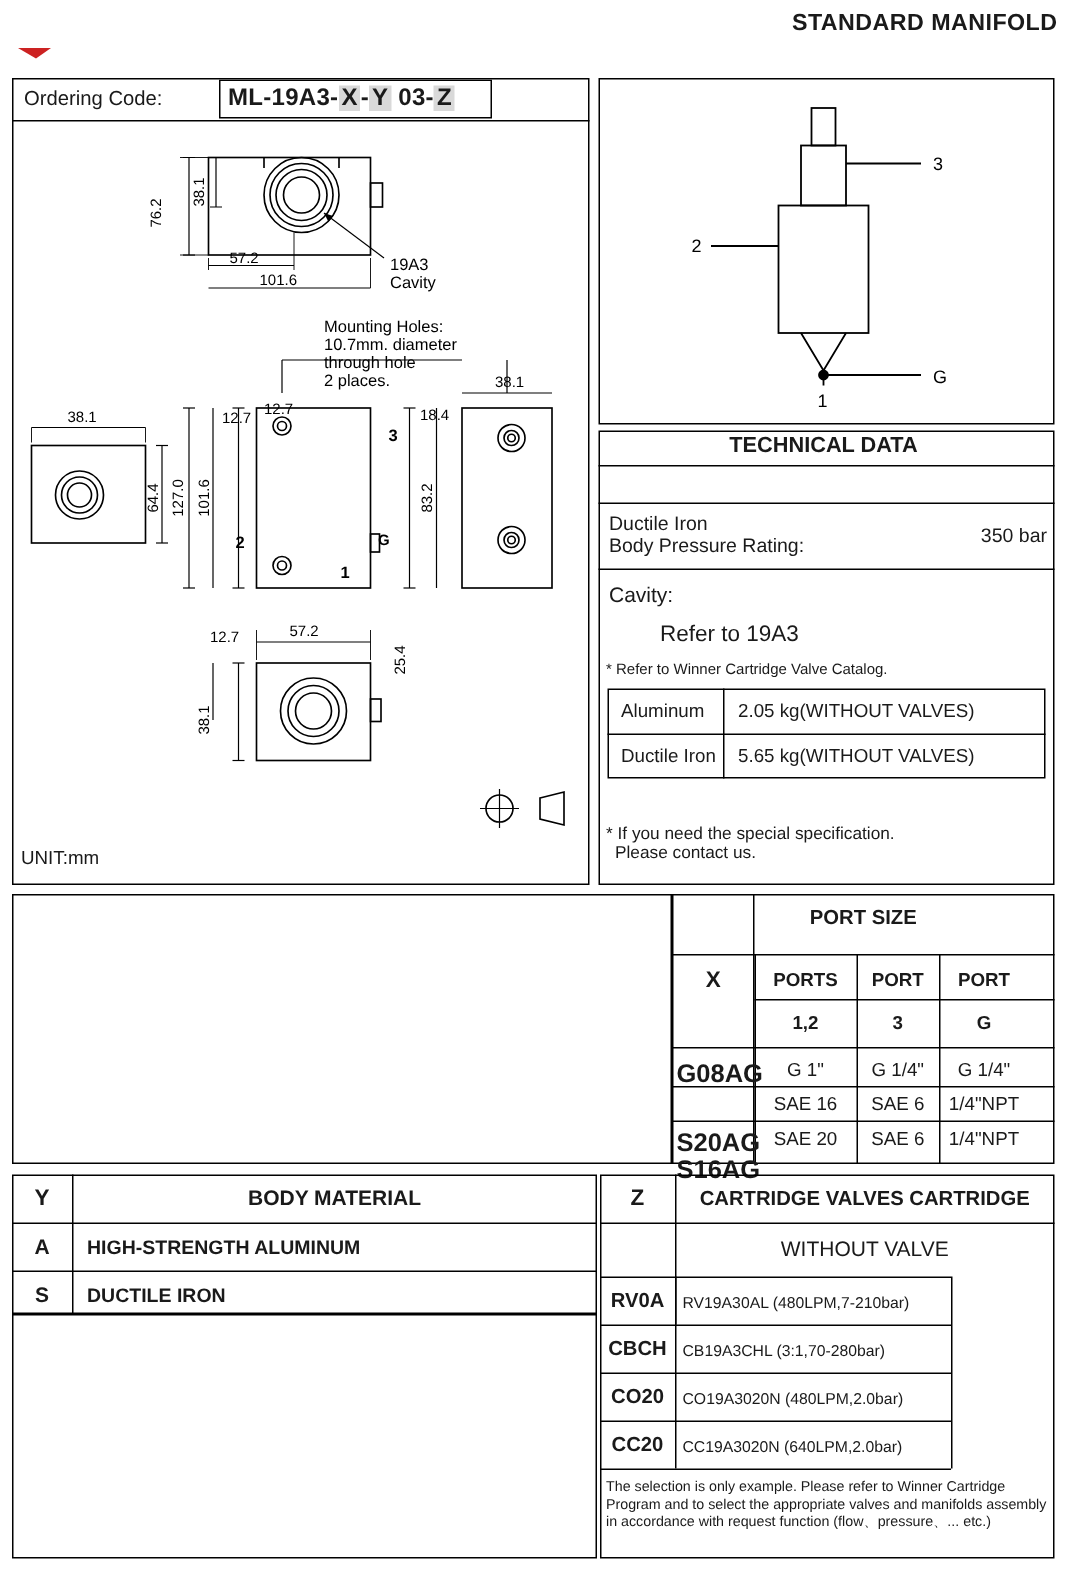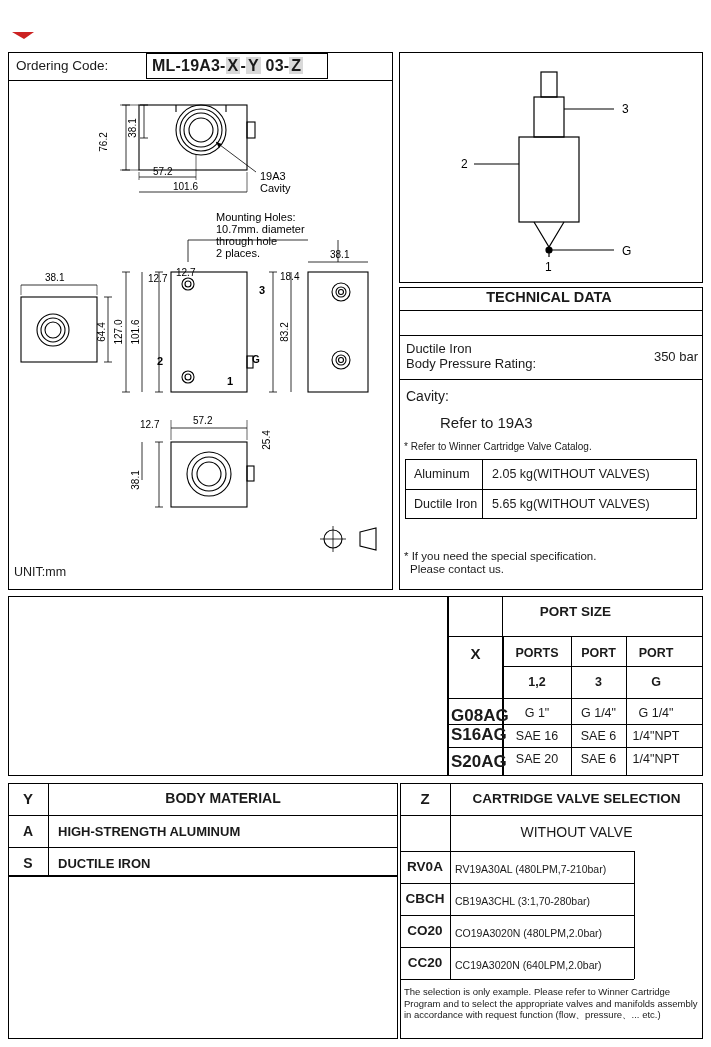--- a/index.html
+++ b/index.html
@@ -108,20 +108,21 @@
 
   svg{display:block;}
   text{font-family:"Liberation Sans",sans-serif;}
 </style>
 </head>
 <body>
 
 <div class="page">
 
   <div class="abs" id="hdr">
+    <div class="l">STANDARD MANIFOLD</div>
   </div>
 
   <svg class="abs" id="redmark" width="24" height="10">
     <path d="M0,2 L22,2 L12,9 Z" fill="#cc2222"></path>
   </svg>
 
   <div class="bx" id="ordPanel"></div>
   <div class="abs" id="ordRow"></div>
   <div class="abs" id="ordLabel">Ordering Code:</div>
   <div class="abs" id="ordCodeBox"></div>
@@ -317,21 +318,21 @@
   <div class="psVert" style="left:503px;top:636px;height:140px;"></div>
   <div class="psVert" style="left:571px;top:636px;height:140px;"></div>
   <div class="psVert" style="left:626px;top:636px;height:140px;"></div>
 
   <div class="abs psCellL" style="left:448px;top:706px;width:55px;">G08AG</div>
   <div class="abs psCell" style="left:503px;top:706px;width:68px;">G 1"</div>
   <div class="abs psCell" style="left:571px;top:706px;width:55px;">G 1/4"</div>
   <div class="abs psCell" style="left:626px;top:706px;width:60px;">G 1/4"</div>
   <div class="rowline" style="top:724px;"></div>
 
-  <div class="abs psCellL" style="left:448px;top:725px;width:55px;">S16AG</div>
+  <div class="abs psCellL" style="left:448px;top:770px;width:55px;">S16AG</div>
   <div class="abs psCell" style="left:503px;top:729px;width:68px;">SAE 16</div>
   <div class="abs psCell" style="left:571px;top:729px;width:55px;">SAE 6</div>
   <div class="abs psCell" style="left:626px;top:729px;width:60px;">1/4"NPT</div>
   <div class="rowline" style="top:747px;"></div>
 
   <div class="abs psCellL" style="left:448px;top:752px;width:55px;">S20AG</div>
   <div class="abs psCell" style="left:503px;top:752px;width:68px;">SAE 20</div>
   <div class="abs psCell" style="left:571px;top:752px;width:55px;">SAE 6</div>
   <div class="abs psCell" style="left:626px;top:752px;width:60px;">1/4"NPT</div>
 
@@ -345,21 +346,21 @@
   <div class="abs" id="yAT">HIGH-STRENGTH ALUMINUM</div>
   <div class="abs" id="yS">S</div>
   <div class="abs" id="yST">DUCTILE IRON</div>
 
   <div class="bx" id="emptyPanel"></div>
 
   <div class="bx" id="zPanel"></div>
   <div class="abs" id="zV"></div>
   <div class="abs" id="zH1"></div>
   <div class="abs" id="zLbl">Z</div>
-  <div class="abs" id="zTitle">CARTRIDGE VALVE SELECTION</div>
+  <div class="abs" id="zTitle">CARTRIDGE VALVES CARTRIDGE</div>
   <div class="abs" id="zNoValve">WITHOUT VALVE</div>
 
   <div class="zline" style="top:851px;"></div>
   <div class="abs" id="zVert2"></div>
   <div class="abs" id="zRight"></div>
 
   <div class="zcodeCell" style="left:400px;top:859px;">RV0A</div>
   <div class="zdescCell" style="top:863px;">RV19A30AL (480LPM,7-210bar)</div>
   <div class="zline" style="top:883px;"></div>
 

